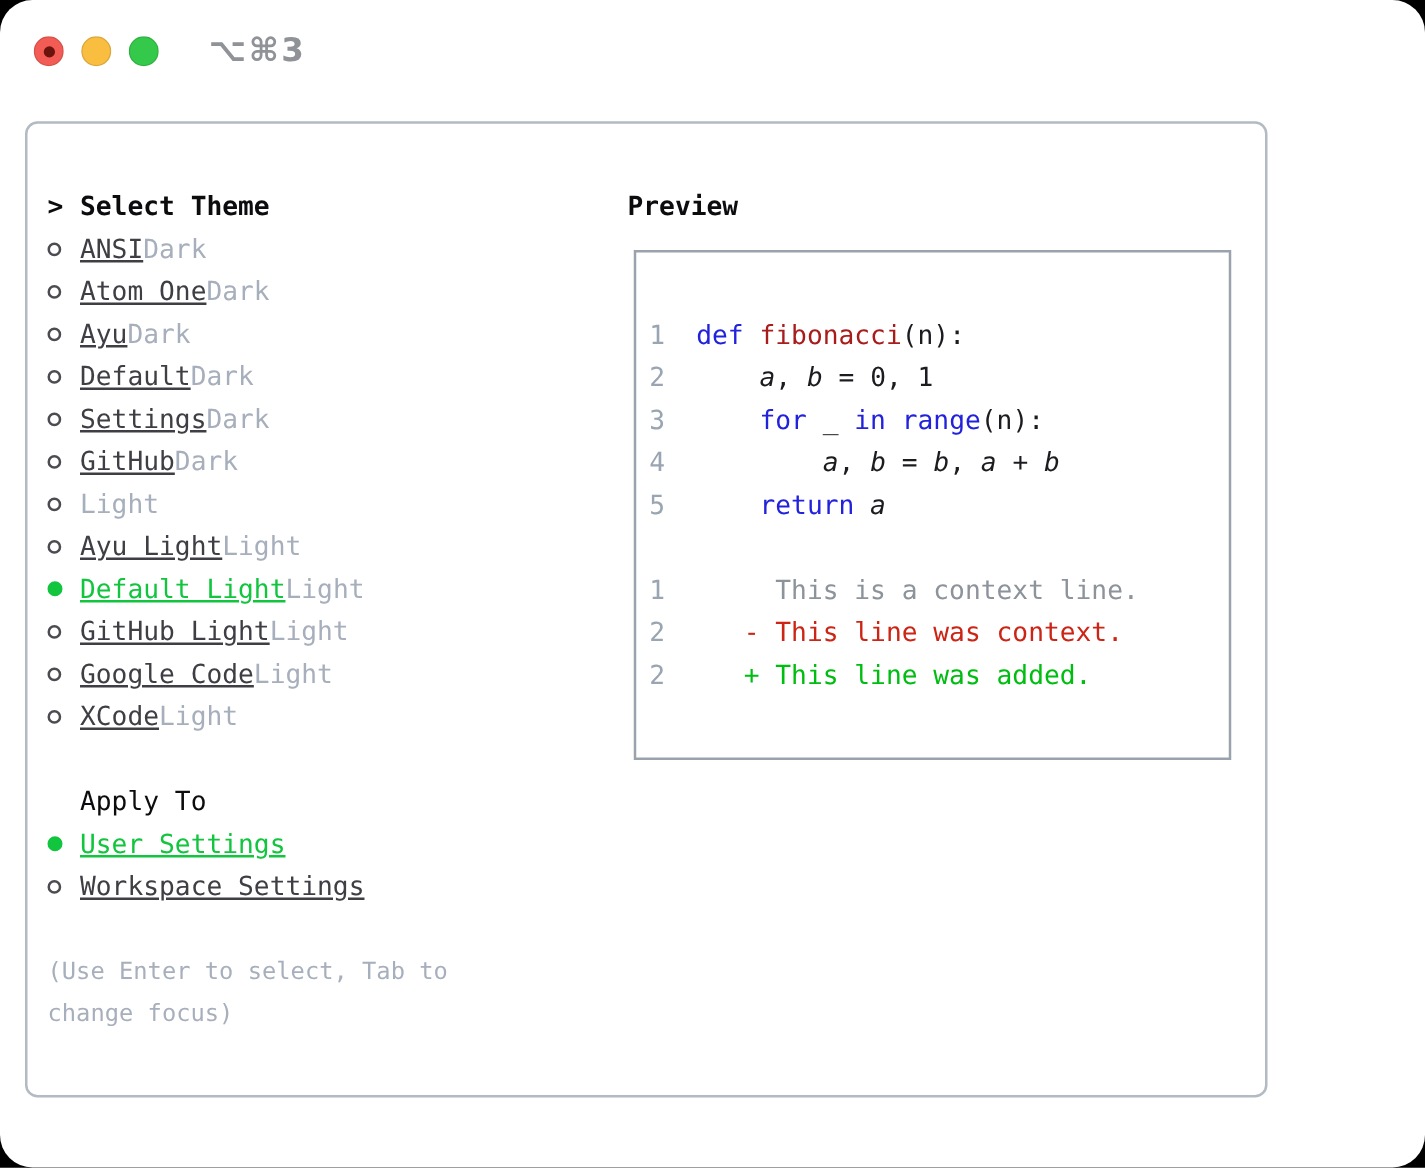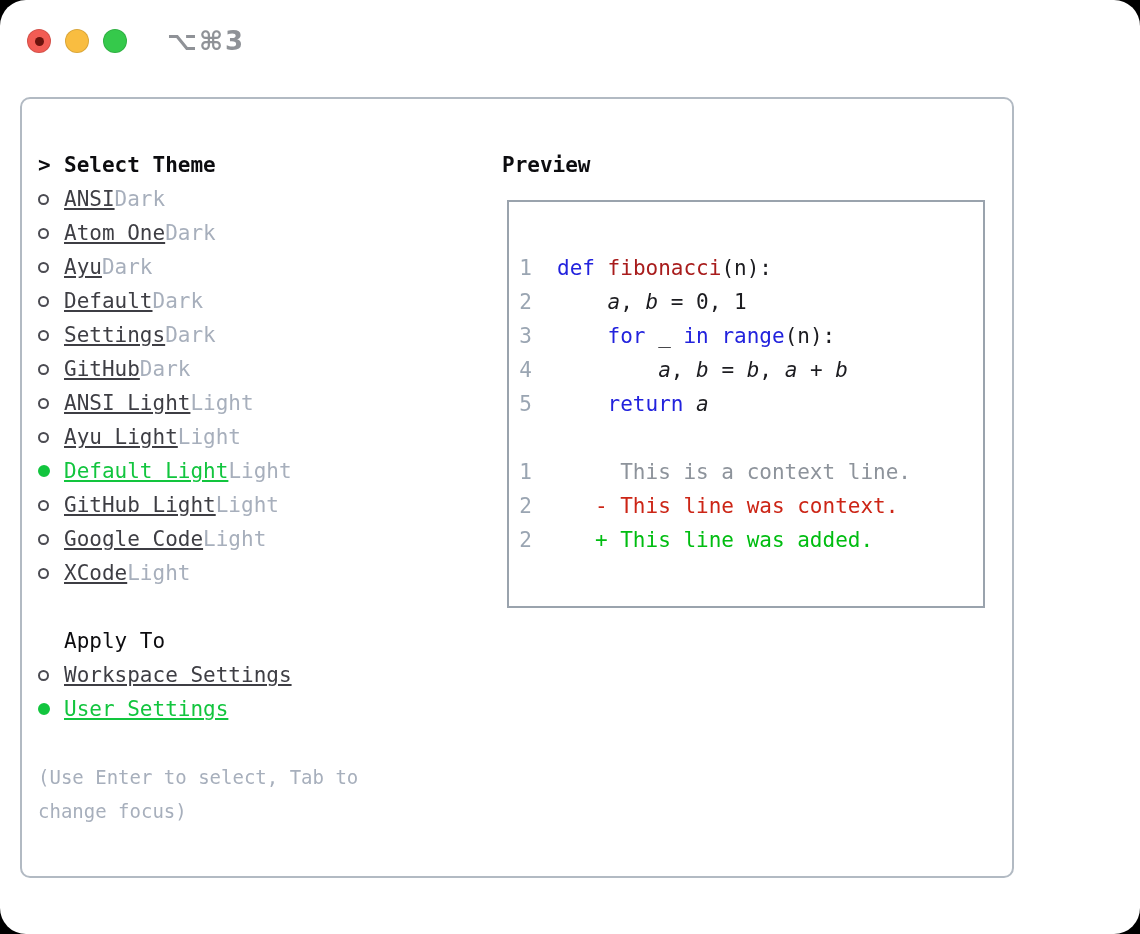--- a/index.html
+++ b/index.html
@@ -88,38 +88,38 @@
         <span class="hdr">Select Theme</span>
       </div>
 
       <div id="theme-list">
           <div class="row"><span class="marker"><span class="circle"></span></span><span class="name">ANSI</span> <span class="muted">Dark</span></div>
           <div class="row"><span class="marker"><span class="circle"></span></span><span class="name">Atom One</span> <span class="muted">Dark</span></div>
           <div class="row"><span class="marker"><span class="circle"></span></span><span class="name">Ayu</span> <span class="muted">Dark</span></div>
           <div class="row"><span class="marker"><span class="circle"></span></span><span class="name">Default</span> <span class="muted">Dark</span></div>
           <div class="row"><span class="marker"><span class="circle"></span></span><span class="name">Settings</span> <span class="muted">Dark</span></div>
           <div class="row"><span class="marker"><span class="circle"></span></span><span class="name">GitHub</span> <span class="muted">Dark</span></div>
-          <div class="row"><span class="marker"><span class="circle"></span></span><span class="name">ANSI Light</span> <span class="muted">Light</span></div>
+          <div class="row"><span class="marker"><span class="circle"></span></span> <span class="muted">Light</span></div>
           <div class="row"><span class="marker"><span class="circle"></span></span><span class="name">Ayu Light</span> <span class="muted">Light</span></div>
           <div class="row"><span class="marker"><span class="circle filled"></span></span><span class="name sel">Default Light</span> <span class="muted">Light</span></div>
           <div class="row"><span class="marker"><span class="circle"></span></span><span class="name">GitHub Light</span> <span class="muted">Light</span></div>
           <div class="row"><span class="marker"><span class="circle"></span></span><span class="name">Google Code</span> <span class="muted">Light</span></div>
           <div class="row"><span class="marker"><span class="circle"></span></span><span class="name">XCode</span> <span class="muted">Light</span></div>
         </div>
 
       <div class="spacer"></div>
 
       <div class="row">
         <span class="marker"></span>
         <span class="applyhdr">Apply To</span>
       </div>
 
       <div id="apply-list">
+          <div class="row"><span class="marker"><span class="circle filled"></span></span><span class="name sel">User Settings</span></div>
           <div class="row"><span class="marker"><span class="circle"></span></span><span class="name">Workspace Settings</span></div>
-          <div class="row"><span class="marker"><span class="circle filled"></span></span><span class="name sel">User Settings</span></div>
         </div>
 
       <div class="spacer"></div>
 
       <div class="help">(Use Enter to select, Tab to change focus)</div>
     </div>
 
     <div class="preview-title">Preview</div>
 
     <div class="preview-box">

